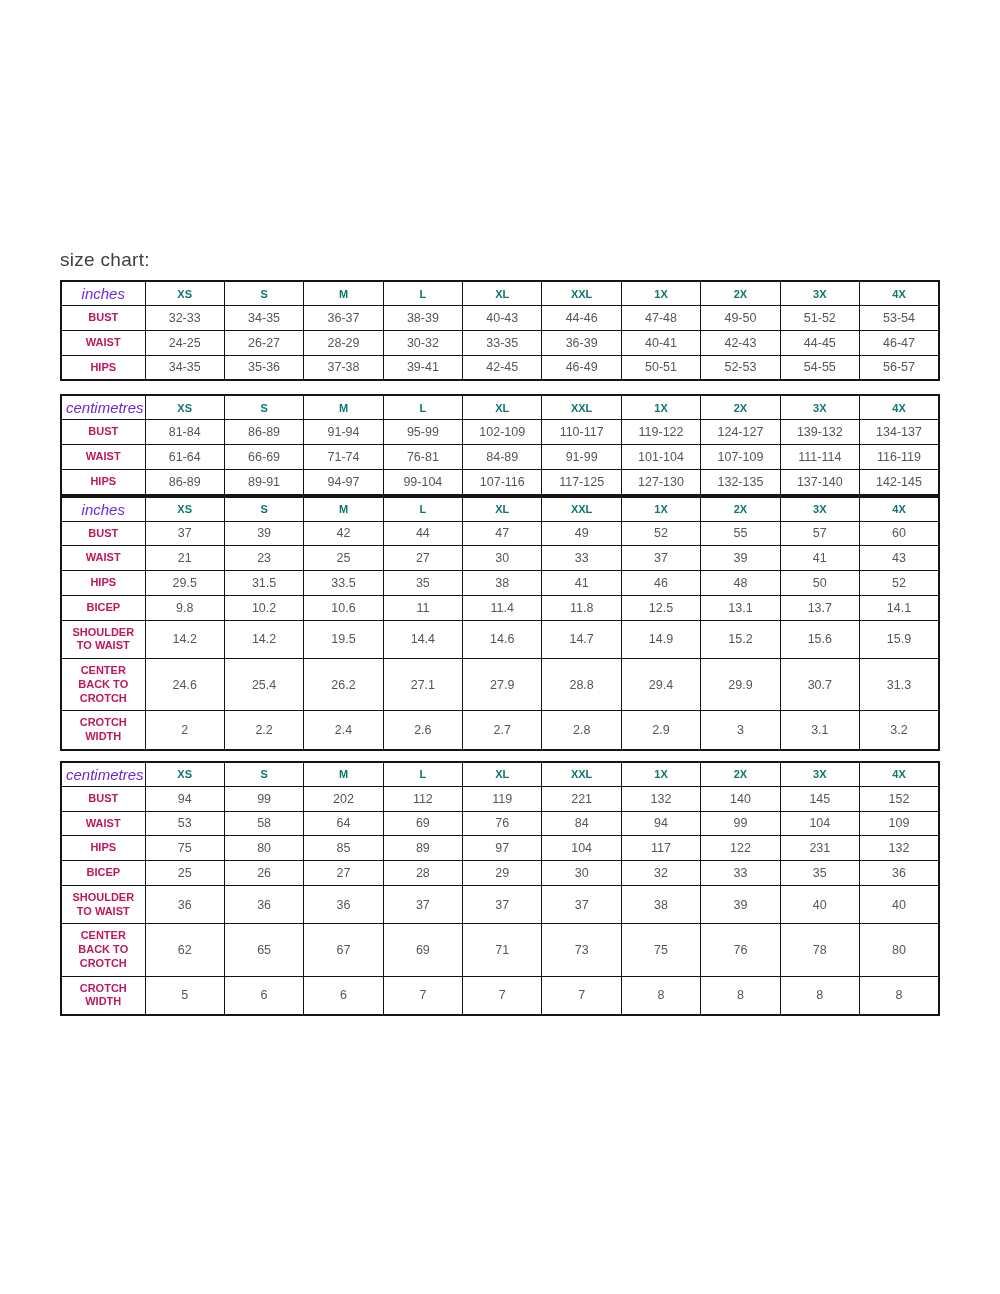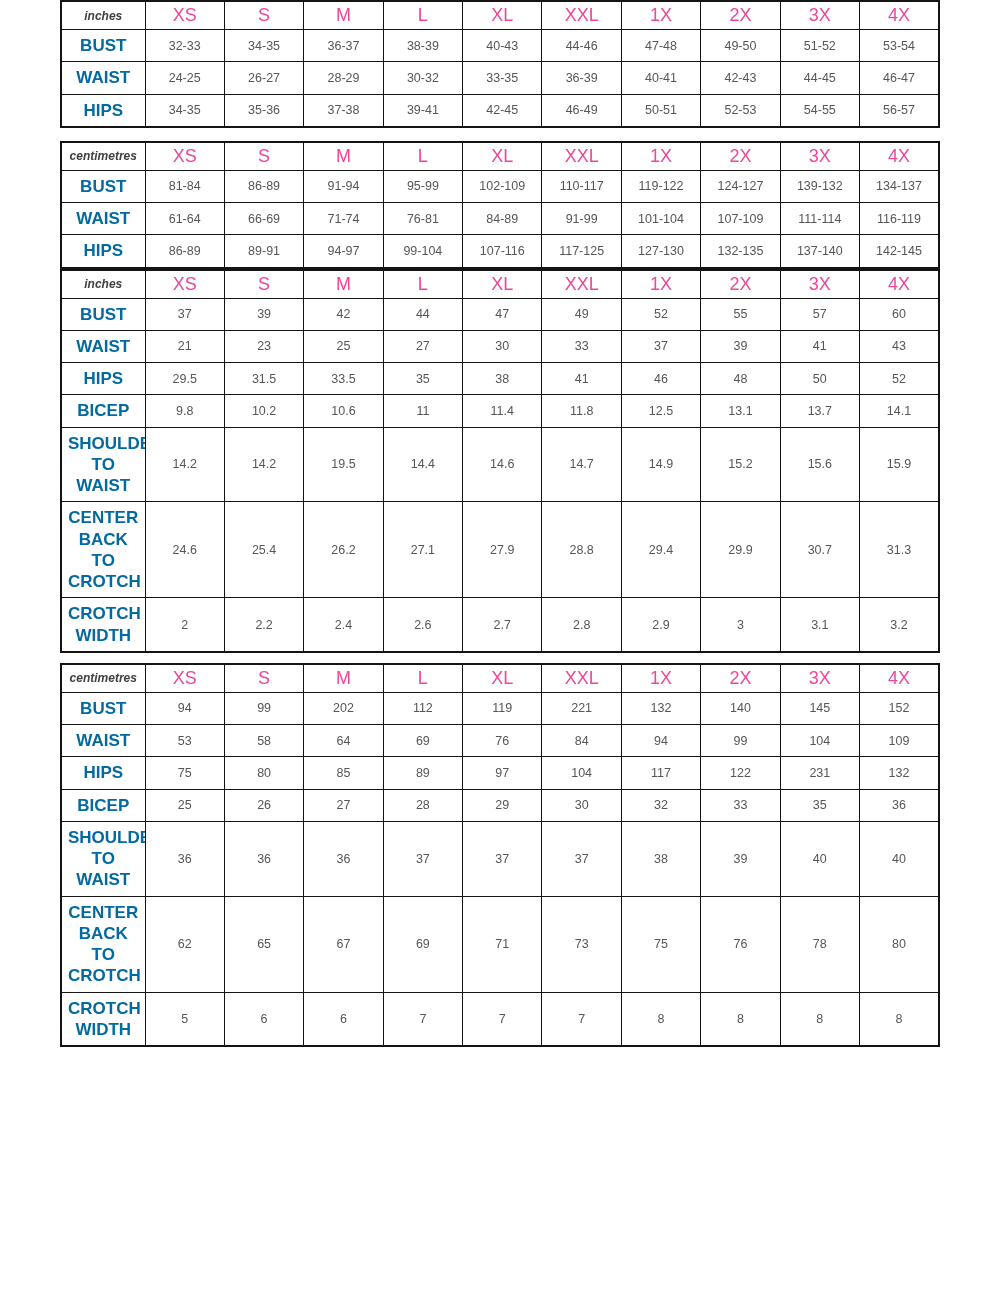--- a/index.html
+++ b/index.html
@@ -41,48 +41,49 @@
     text-align: center;
     vertical-align: middle;
     padding: 3px 4px;
     overflow: hidden;
   }
   .chart tr { height: 24px; }
   .chart col.label-col { width: 84px; }
 
   .chart th.unit {
     font-style: italic;
-    font-weight: 700;
-    font-size: 12px;
-    color: #404040;
+    font-weight: 400;
+    font-size: 15px;
+    color: #6d28d9;
   }
   .chart th.size {
-    font-weight: normal;
-    font-size: 18px;
-    color: #ec4899;
+    font-weight: bold;
+    font-size: 11px;
+    color: #0f766e;
   }
   .chart th.label {
     font-weight: bold;
-    font-size: 17px;
-    color: #0369a1;
+    font-size: 11px;
+    color: #be185d;
     line-height: 1.25;
     padding: 5px 6px;
   }
   .chart td.value {
     font-weight: 400;
     font-size: 12.5px;
     color: #55565a;
   }
 </style>
 </head>
 <body>
 
 <div class="page">
   <div class="content">
 
+    <h2 class="heading first">size chart:</h2>
 
     <table class="chart">
         <colgroup>
           <col class="label-col">
           <col>
           <col>
           <col>
           <col>
           <col>
           <col>

